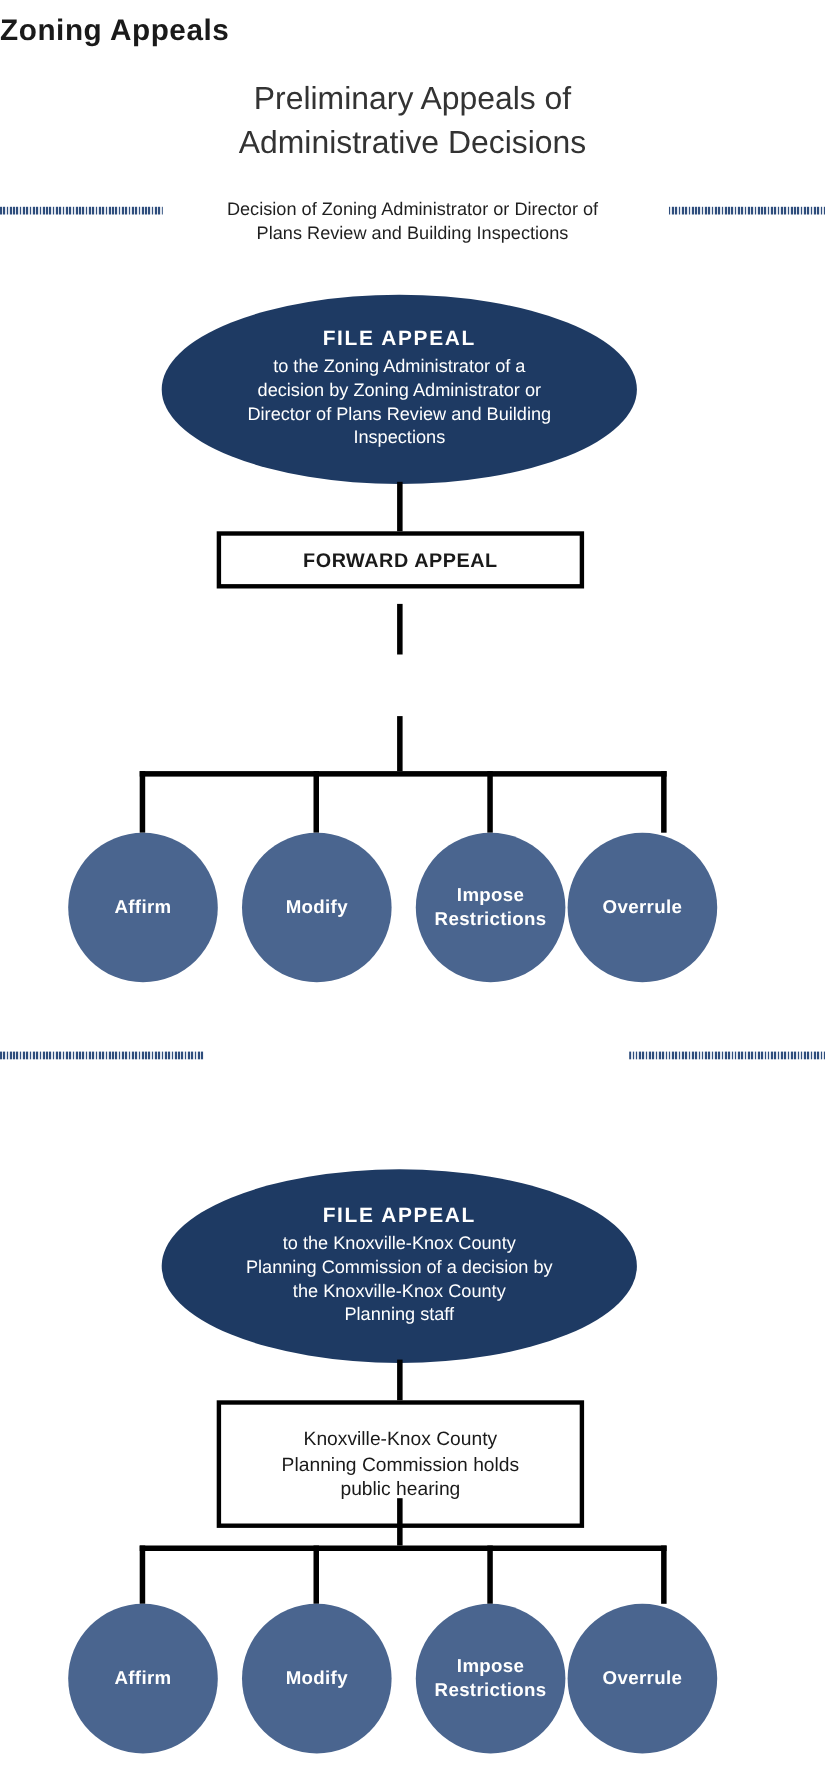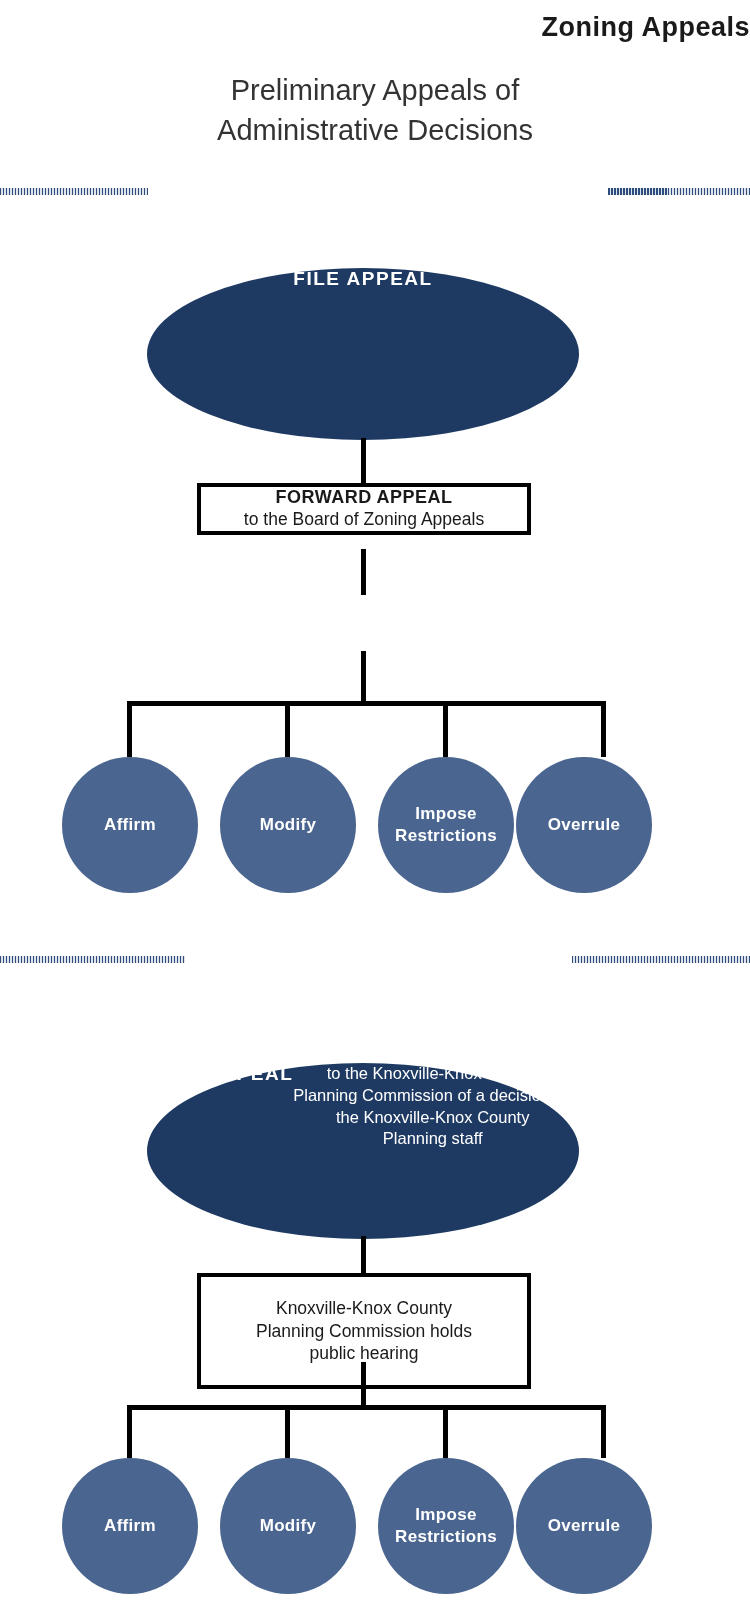--- a/index.html
+++ b/index.html
@@ -2,21 +2,21 @@
 <html><head>
 <meta charset="utf-8">
 <style>
   html,body { margin:0; padding:0; background:#fff; }
   .page {
     position:relative; width:750px; height:1615px; margin:0 auto;
     background:#ffffff; overflow:hidden;
     font-family:"Liberation Sans","DejaVu Sans",sans-serif;
   }
   .title {
-    position:absolute; top:12px; left:0; width:100%; text-align:right;
+    position:absolute; top:12px; left:0; width:100%; text-align:left;
     font-size:27px; font-weight:800; color:#1a1a1a; letter-spacing:0.5px;
   }
   .subtitle {
     position:absolute; top:70px; left:0; width:100%; text-align:center;
     font-size:29px; font-weight:400; color:#333333; line-height:1.38;
     white-space:pre-line;
   }
   .section-header {
     position:absolute; left:0; width:100%; text-align:center;
     font-size:16.5px; color:#1f1f1f; line-height:1.33; white-space:pre-line;
@@ -27,21 +27,21 @@
     position:absolute; height:7px;
     background:repeating-linear-gradient(90deg,#2e4d7c 0px,#2e4d7c 1.5px,#dfe4ec 1.5px,#dfe4ec 3px);
   }
   .dash1L { top:188px; left:0;    width:148px; }
   .dash1R { top:188px; left:608px; width:142px; }
   .dash2L { top:956px; left:0;    width:185px; }
   .dash2R { top:956px; left:572px; width:178px; }
   .ellipse {
     position:absolute; left:147px; width:432px; border-radius:50%;
     background:#1e3a63; color:#ffffff;
-    display:flex; flex-direction:row; align-items:flex-start; justify-content:center;
+    display:flex; flex-direction:column; align-items:center; justify-content:center;
     text-align:center;
   }
   .e1 { top:268px;  height:172px; }
   .e2 { top:1063px; height:176px; }
   .ellipse-title { font-size:19px; font-weight:700; letter-spacing:1.5px; margin-bottom:3px; }
   .ellipse-body  { font-size:16.5px; line-height:1.32; white-space:pre-line; }
   .vline { position:absolute; width:5px; background:#000; }
   .hline { position:absolute; height:5px; background:#000; left:127px; width:479px; }
   .vE1B1 { left:361px; top:438px;  height:46px; }
   .vB1B2 { left:361px; top:549px;  height:46px; }
@@ -78,31 +78,36 @@
 </head>
 <body>
 
 <div class="page">
 
   <div class="title">Zoning Appeals</div>
   <div class="subtitle">Preliminary Appeals of
 Administrative Decisions</div>
 
   <div class="dash dash1L"></div>
+  <div class="section-header sh1">Decision of Zoning Administrator or Director of
+Plans Review and Building Inspections</div>
   <div class="dash dash1R"></div>
 
   <div class="ellipse e1">
     <div class="ellipse-title">FILE APPEAL</div>
+    <div class="ellipse-body">to the Zoning Administrator of a
+decision by Zoning Administrator or
+Director of Plans Review and Building
+Inspections</div>
   </div>
 
   <div class="vline vE1B1"></div>
 
   <div class="box b1">
     <div class="box-title">FORWARD APPEAL</div>
-    <div class="box-body">to the Board of Zoning Appeals</div>
   </div>
 
   <div class="vline vB1B2"></div>
 
 
   <div class="vline vB2H1"></div>
   <div class="hline h1"></div>
   <div class="vline drop1 dA"></div>
   <div class="vline drop1 dB"></div>
   <div class="vline drop1 dC"></div>

